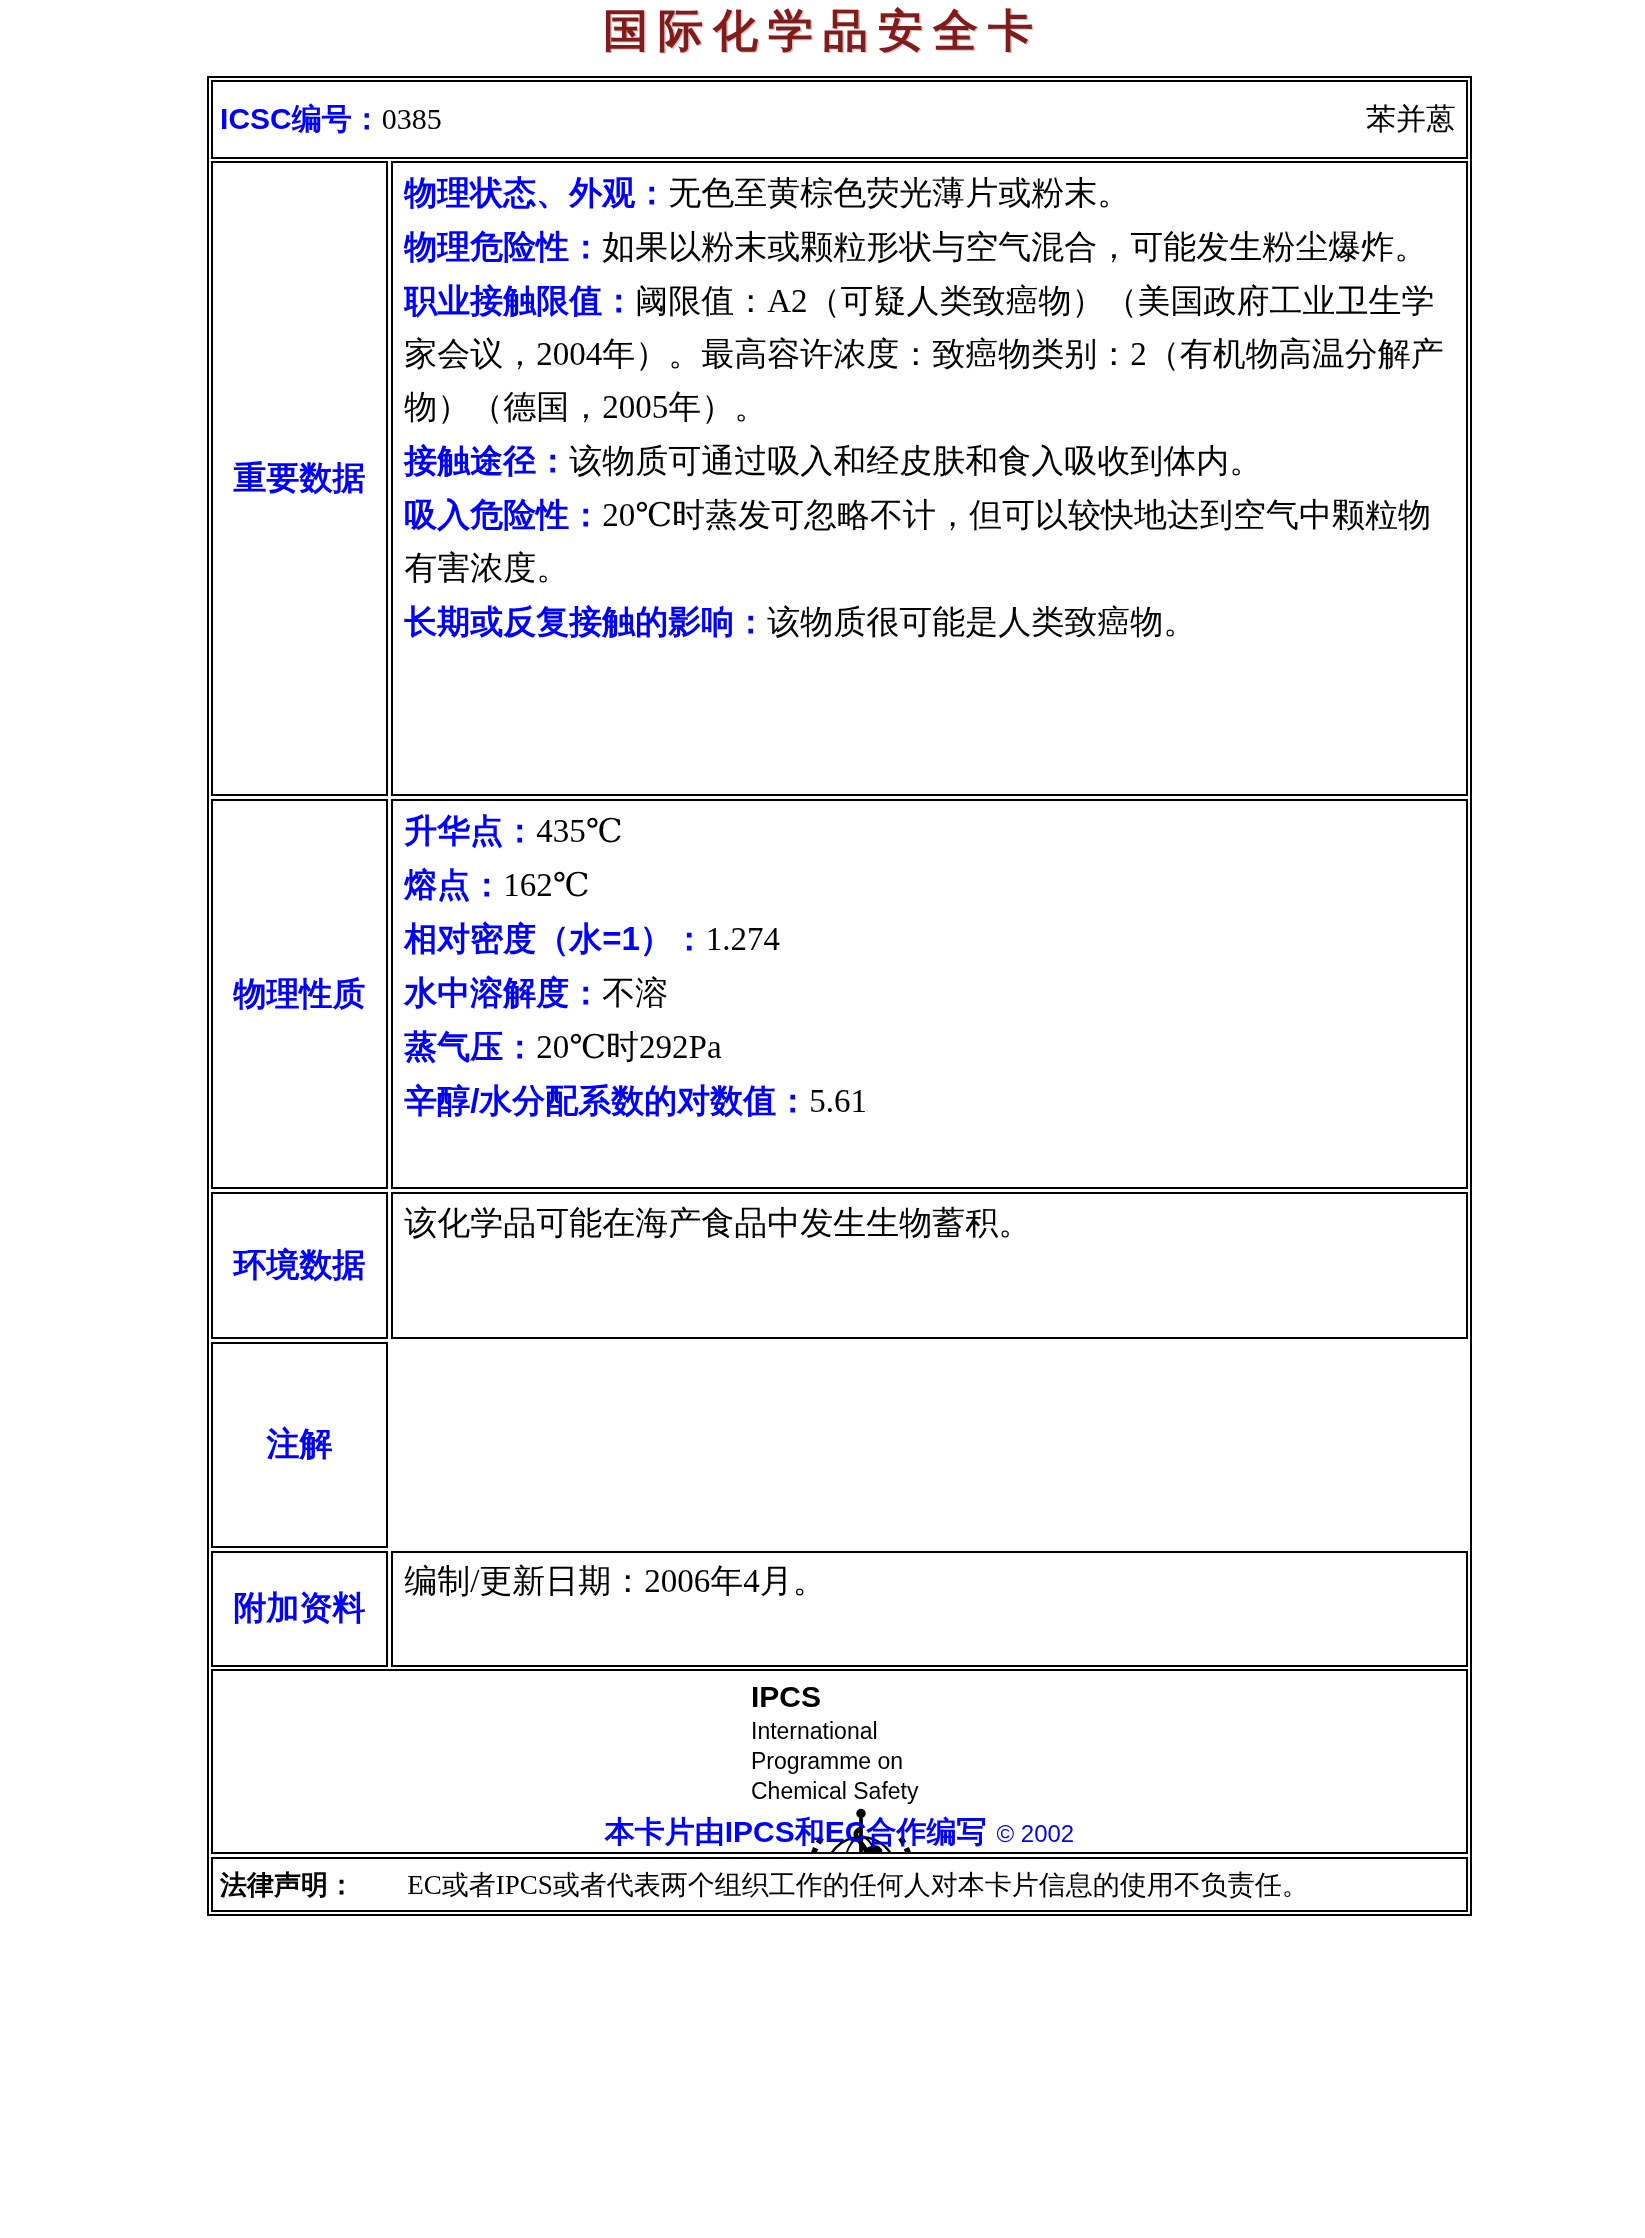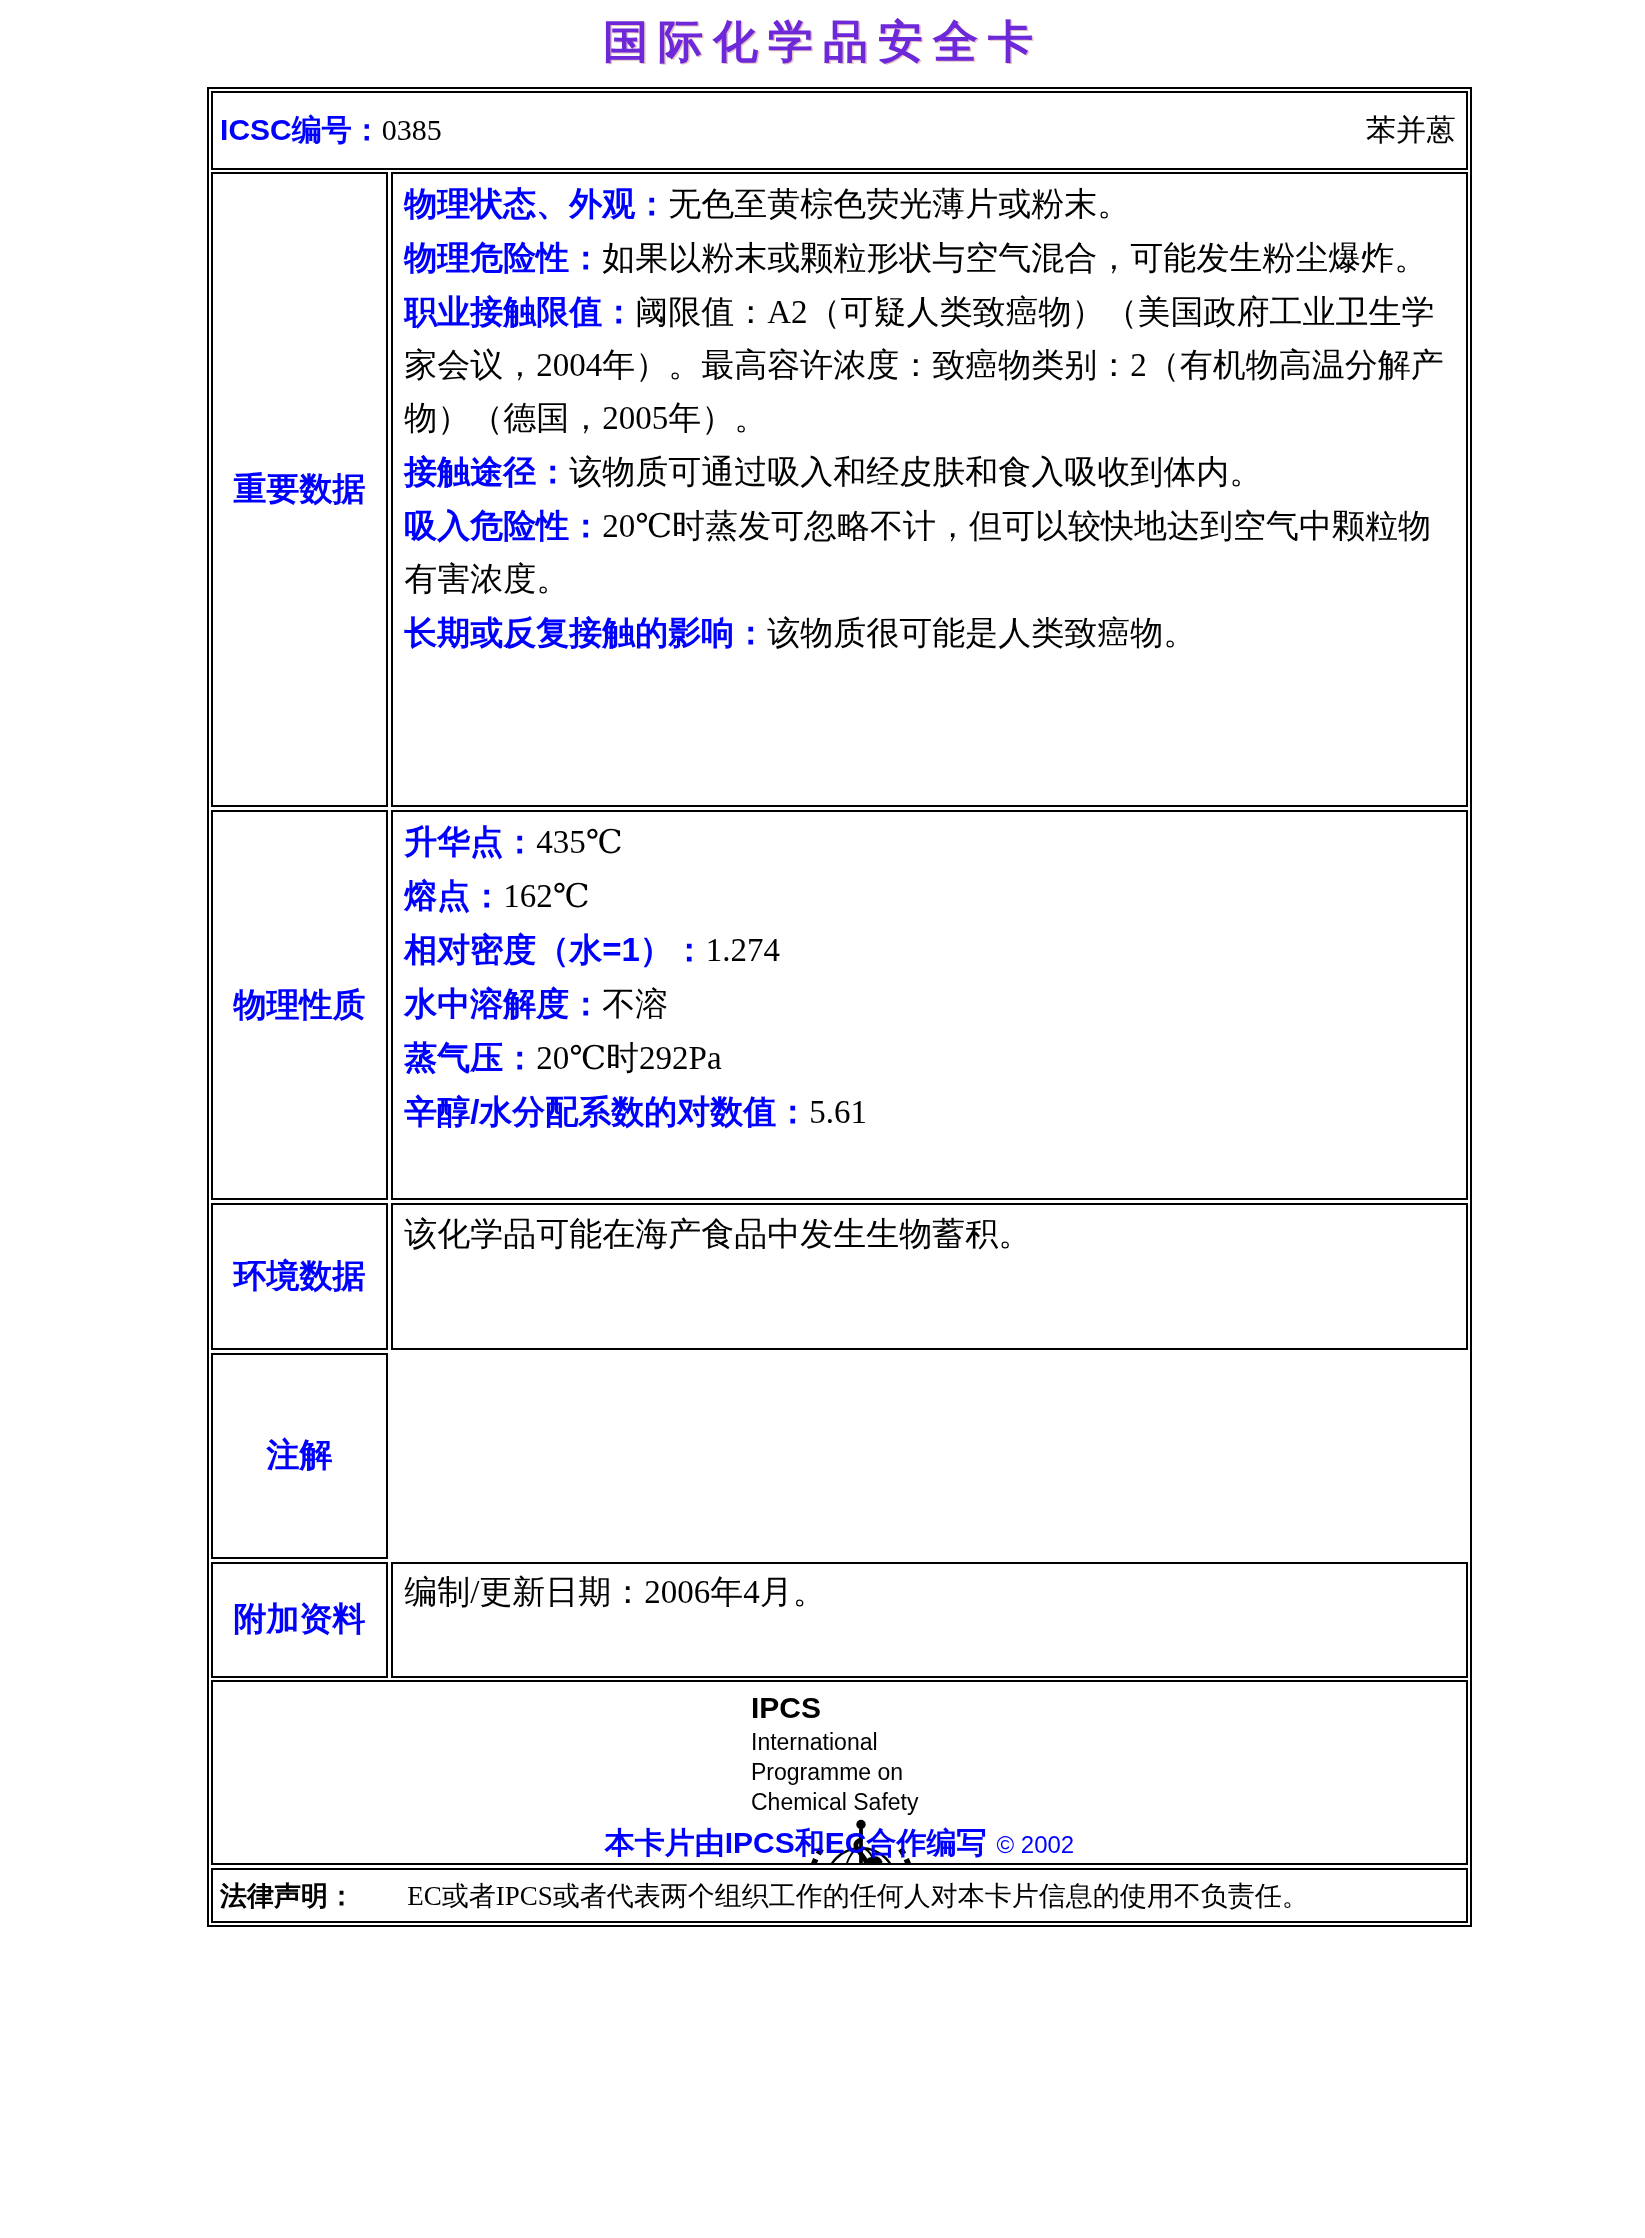--- a/index.html
+++ b/index.html
@@ -4,23 +4,23 @@
 <style>
   * { box-sizing: border-box; margin: 0; padding: 0; }
   html, body { background: #ffffff; }
   body {
     width: 1646px; height: 2239px;
     font-family: "Liberation Serif", "DejaVu Serif", serif;
     color: #000;
     position: relative;
   }
   .page-title {
-    margin-top: 12px;
+    margin-top: 1px;
     text-align: center;
-    color: #6d28d9;
+    color: #7f1d1d;
     font-family: "Liberation Sans", "DejaVu Sans", sans-serif;
     font-weight: bold;
     font-size: 45px;
     letter-spacing: 10px;
     text-shadow: 1.4px 1.4px 0 rgba(150,0,0,.25);
     height: 59px; line-height: 59px;
   }
   .card {
     margin: 15.6px 0 0 207px;
     width: 1265px;

